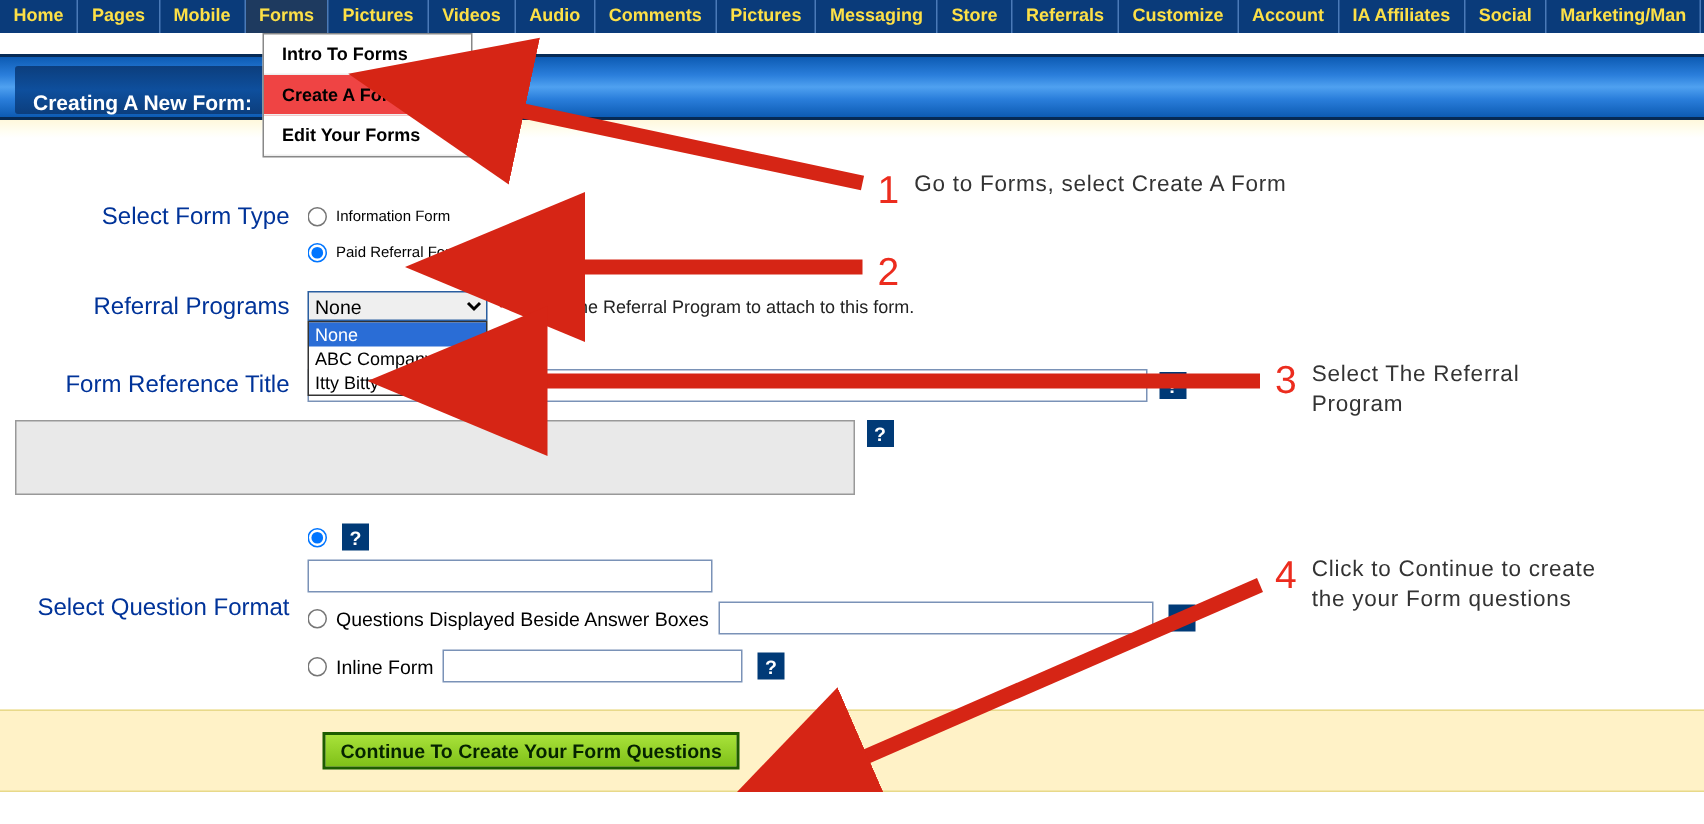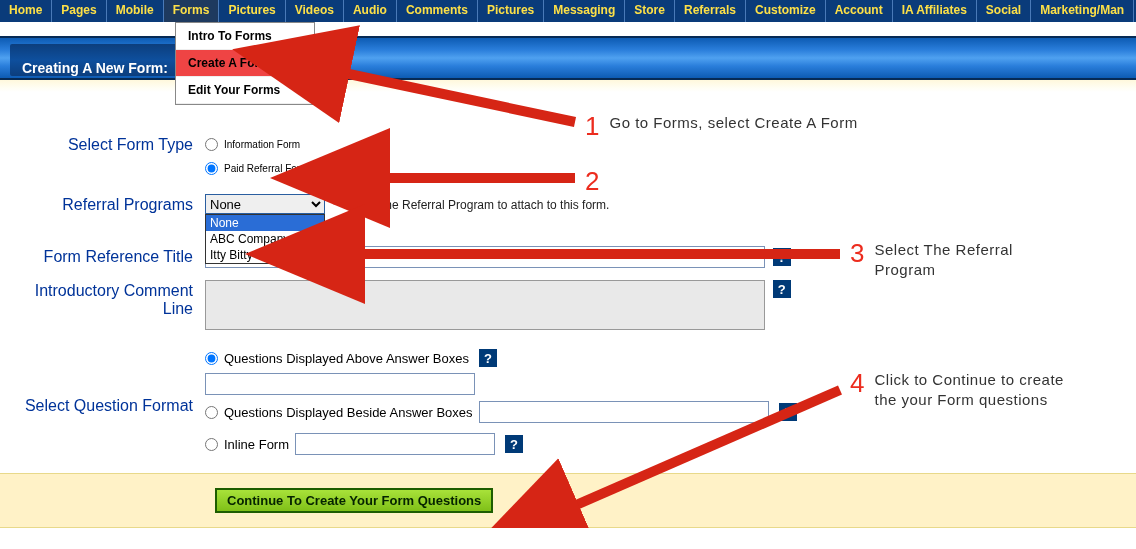--- a/index.html
+++ b/index.html
@@ -271,33 +271,31 @@
 
   <div class="form-row" style="margin-top:32px;">
     <div class="rlabel">Form Reference Title</div>
     <div class="rcontent">
       <input type="text" class="wide" style="">
       <span class="help">?</span>
     </div>
   </div>
 
   <div class="form-row">
-    <div class="rlabel">Introductory Comment Line</div>
     <div class="rcontent">
       <textarea class="intro" style=""></textarea>
       <span class="help" style="vertical-align:top;">?</span>
     </div>
   </div>
 
   <div class="form-row" style="margin-top:16px;align-items:center;">
     <div class="rlabel">Select Question Format</div>
     <div class="rcontent">
       <div class="qline">
         <input type="radio" name="qf" checked="" style="">
-        <label>Questions Displayed Above Answer Boxes</label>
         <span class="help">?</span>
       </div>
       <div class="qline">
         <input type="text" class="med" style="">
       </div>
       <div class="qline" style="margin-top:0;">
         <input type="radio" name="qf" style="">
         <label>Questions Displayed Beside Answer Boxes</label>
         <input type="text" class="med2" style="">
         <span class="help">?</span>

